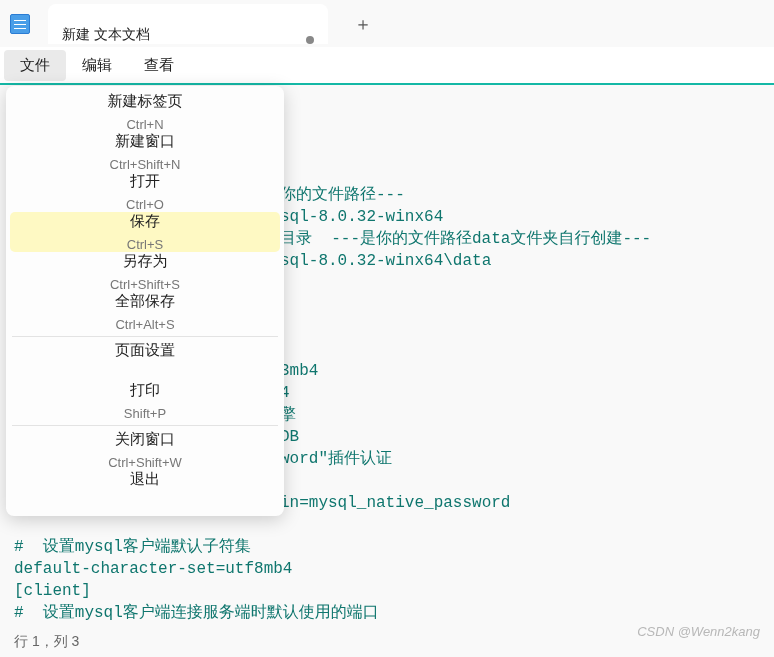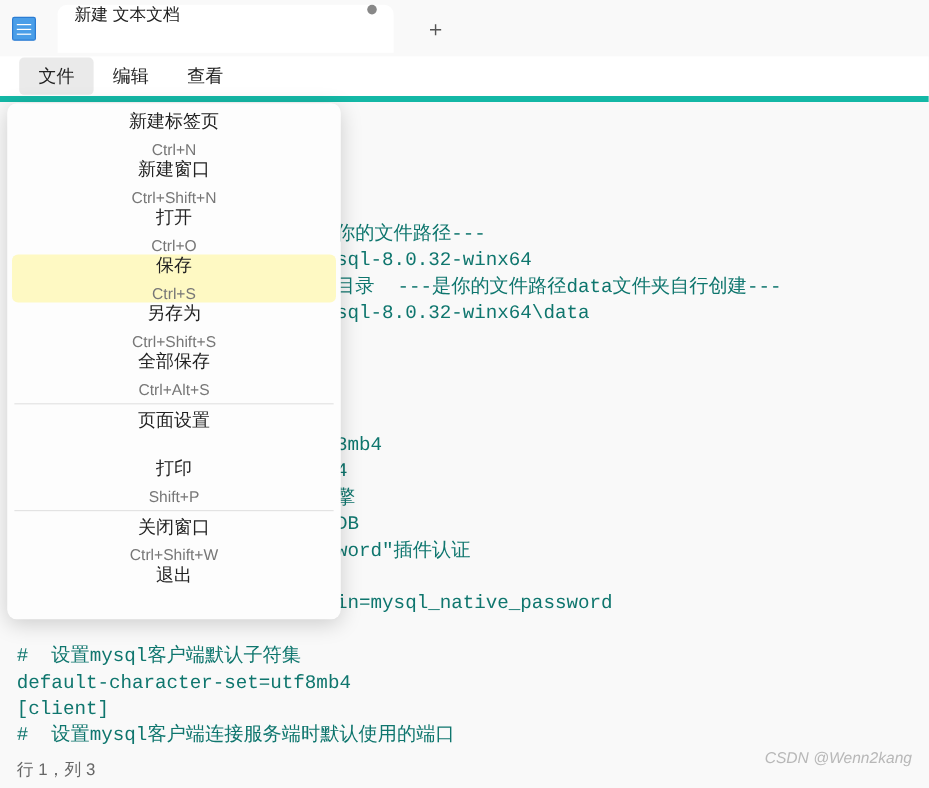--- a/index.html
+++ b/index.html
@@ -32,21 +32,21 @@
   position: absolute;
   left: 3px; right: 3px; top: 5px;
   height: 1px; background: #fff;
   box-shadow: 0 4px 0 #fff, 0 8px 0 #fff;
 }
 .tab {
   background: #fff;
   border-radius: 8px 8px 0 0;
   height: 40px;
   display: flex;
-  align-items: flex-start;
+  align-items: flex-end;
   padding: 0 14px;
   min-width: 280px;
   font-size: 14px;
   color: #222;
   position: relative;
 }
 .tab .dirty {
   margin-left: auto;
   width: 8px; height: 8px;
   border-radius: 50%;
@@ -56,22 +56,22 @@
   width: 34px; height: 34px;
   display: flex; align-items: center; justify-content: center;
   color: #555; font-size: 18px; margin-left: 18px;
   border-radius: 4px;
 }
 .menubar {
   background: #fff;
   height: 38px;
   display: flex;
   align-items: center;
-  padding-left: 16px;
-  border-bottom: 5px solid #14b8a6;
+  padding-left: 4px;
+  border-bottom: 2px solid #14b8a6;
   font-size: 15px;
   color: #222;
 }
 .menubar > div {
   padding: 6px 16px;
   border-radius: 4px;
 }
 .menubar > div.active {
   background: #eaeaea;
 }

